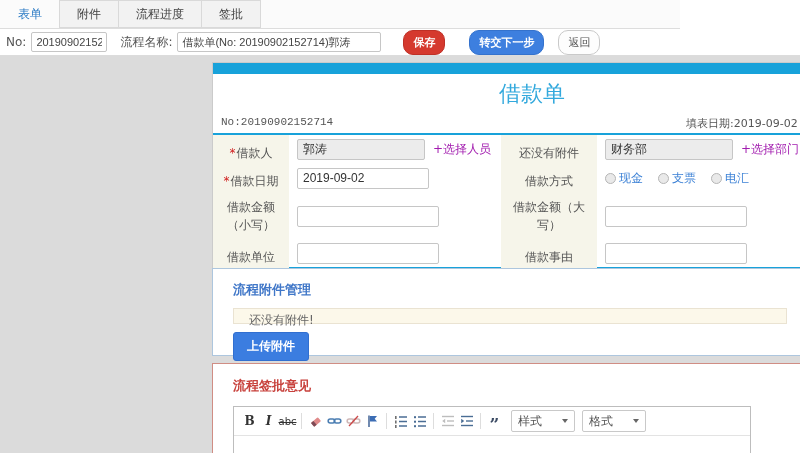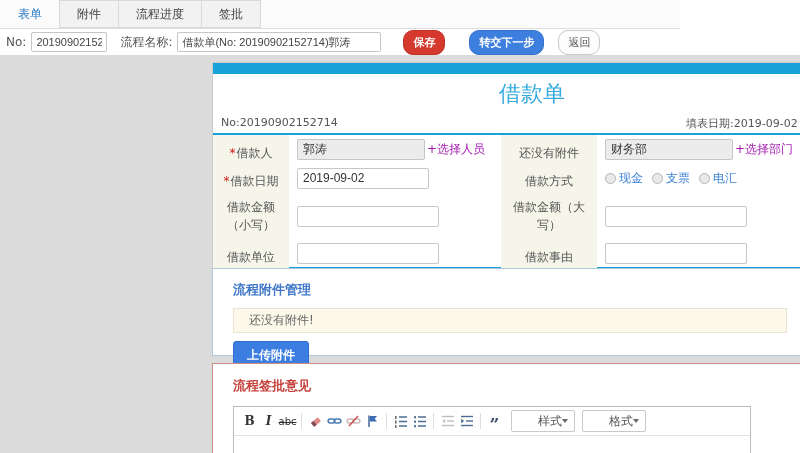--- a/index.html
+++ b/index.html
@@ -30,66 +30,66 @@
   
   .workspace { position:absolute; left:0; top:56px; width:800px; height:397px;
     background:#dbdbdb; }
 
   
   .panel-form { position:absolute; left:212px; top:6px; width:640px;
     background:#fff; border:1px solid #cbcbcb; }
   .form-topbar { height:11px; background:#18a2da; }
   .form-title { text-align:center; font-size:22px; color:#33a9dd; padding:5px 0 4px; }
   .form-meta { position:relative; height:16px; font-size:11px; color:#555; margin:1px 8px 3px; }
-  .meta-no   { position:absolute; left:0; top:2px; }
+  .meta-no   { position:absolute; left:0; top:2px;font-family:Liberation Mono, monospace; }
   .meta-date { position:absolute; left:465px; top:2px; white-space:nowrap; }
   .form-sep  { height:2px; background:#18a2da; }
   .fgrid { display:grid; grid-template-columns:76px 212px 96px 1fr;
     grid-template-rows:28px 30px 46px 28px; }
   .lcell { background:#f6f5ea; display:flex; align-items:center; justify-content:center;
     text-align:center; font-size:12px; color:#555; padding:18px 7px; line-height:1.5; }
-  .fcell { display:flex; align-items:center; padding:2px 8px; font-size:12px; gap:2px; }
+  .fcell { display:flex; align-items:center; padding:2px 8px; font-size:12px; gap:8px; }
   .req { color:#d01c1c; margin-right:1px; }
   .inp { height:21px; border:1px solid #c6c6c6; border-radius:2px; padding:0 5px;
     font-size:12px; color:#333; background:#fff; }
   .inp.ro { background:#ececec; }
   .w128 { width:128px; } .w108 { width:132px; } .w142 { width:142px; }
   a.flink { color:#a21caf; text-decoration:none; font-size:12px; cursor:pointer; }
   .radio-opt { display:inline-flex; align-items:center; margin-right:7px;
     color:#3d82d6; font-size:12px; cursor:pointer; }
   .radio-dot { width:11px; height:11px; border-radius:50%; background:#e9e9e9;
     border:1px solid #b5b5b5; margin-right:3px; display:inline-block; }
   .form-bottom { height:3px; background:#18a2da; }
 
   
   .panel-attach { position:absolute; left:212px; top:212px; width:640px; height:88px;
     background:#fff; border:1px solid #adc6de; }
   .p-head-blue { font-size:13px; font-weight:bold; color:#4077c8; margin:12px 0 0 20px; }
-  .attach-alert { margin:9px 0 0 20px; width:554px; height:25px; line-height:23px;
+  .attach-alert { margin:9px 0 0 20px; width:554px; height:16px; line-height:23px;
     background:#fcf8ea; border:1px solid #eae3d2; color:#666; font-size:12px;
     padding-left:15px; }
   .btn-upload { margin:8px 0 0 20px; background:#3b7de0; border:1px solid #316fd0;
     color:#fff; font-size:12px; font-weight:bold; padding:5px 13px; border-radius:3px; cursor:pointer; }
 
   
   .panel-approve { position:absolute; left:212px; top:307px; width:640px; height:146px;
     background:#fff; border:1px solid #d08d84; }
   .p-head-red { font-size:13px; font-weight:bold; color:#c8423d; margin:13px 0 0 20px; }
   .editor { margin:11px 0 0 20px; width:518px; border:1px solid #bdbdbd; background:#fff; }
   .etoolbar { height:29px; border-bottom:1px solid #e3e3e3; display:flex;
     align-items:center; padding:0 6px; }
   .tbtn { min-width:19px; height:21px; display:inline-flex; align-items:center;
     justify-content:center; border-radius:2px; cursor:pointer; font-size:12px; color:#333; }
   .tbtn.b { font-family:"DejaVu Serif","Liberation Serif",serif; font-weight:bold; }
   .tbtn.i { font-family:"DejaVu Serif","Liberation Serif",serif; font-style:italic; font-weight:bold; }
   .tbtn.s { font-size:10px; text-decoration:line-through; }
   .tbtn.q { font-family:"DejaVu Serif","Liberation Serif",serif; font-weight:bold;
     font-size:17px; color:#3a4a63; padding-top:6px; }
   .tsep { width:1px; height:16px; background:#ddd; margin:0 4px; }
-  .ddl { display:inline-flex; align-items:center; justify-content:flex-end;
+  .ddl { display:inline-flex; align-items:center; justify-content:space-between;
     width:64px; height:22px; border:1px solid #c9c9c9; border-radius:2px;
     padding:0 6px; font-size:12px; color:#555; margin-left:7px; background:#fff; cursor:pointer; }
   .caret { width:0; height:0; border-left:3.5px solid transparent;
     border-right:3.5px solid transparent; border-top:4px solid #666; }
   .econtent { height:60px; background:#fff; }
 </style>
 </head>
 <body>
 
 <div class="tabbar">

